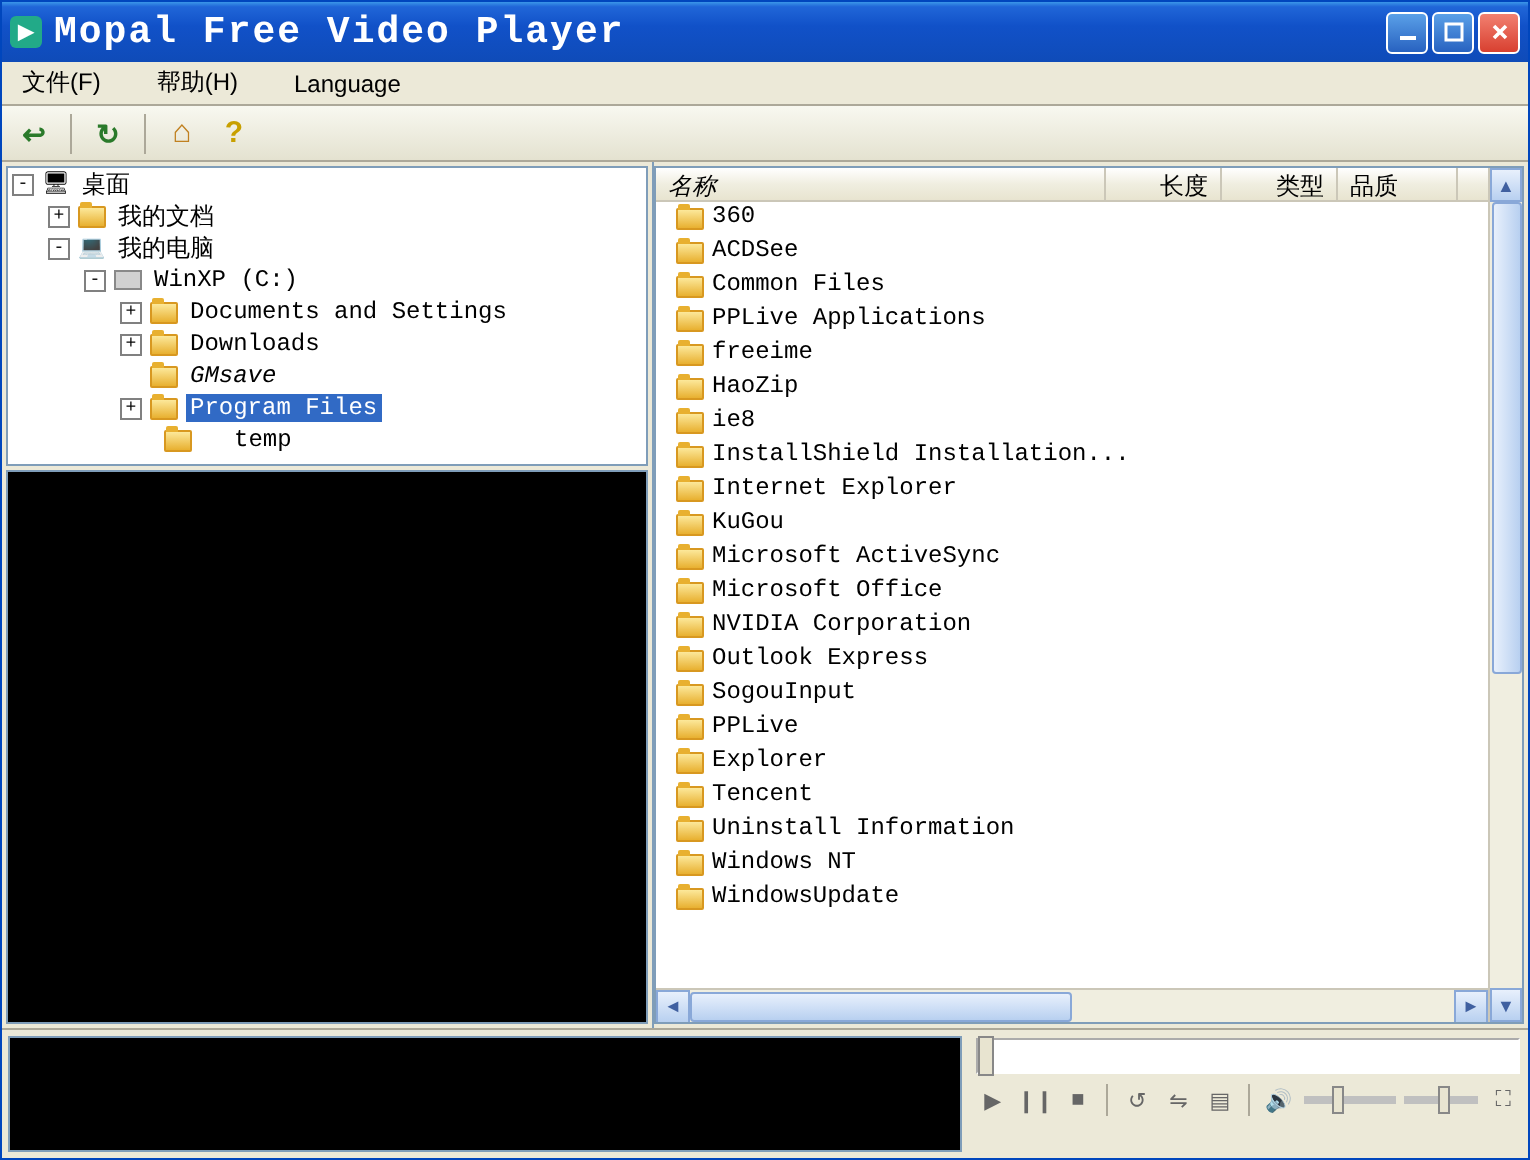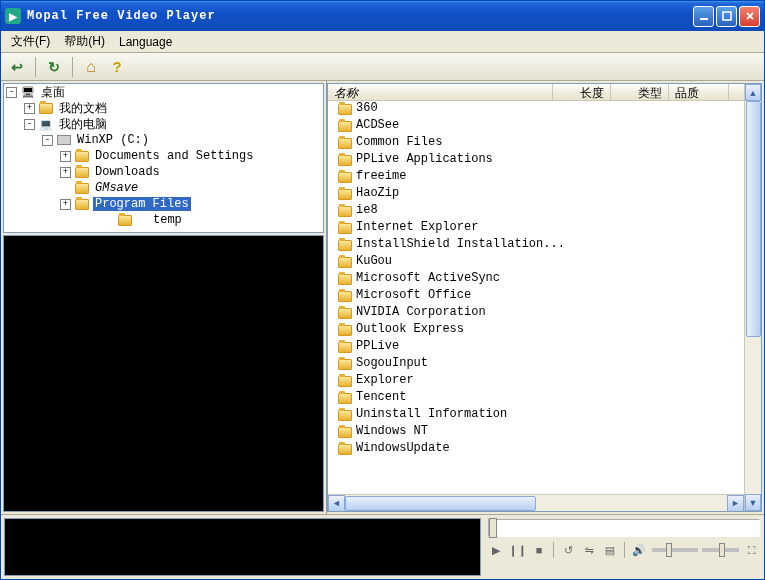--- a/index.html
+++ b/index.html
@@ -1,25 +1,25 @@
 <!DOCTYPE html>
 <html><head>
 <meta charset="utf-8">
 <style>
 * { box-sizing: border-box; margin: 0; padding: 0; }
 body { font-family: "Microsoft YaHei", SimSun, Tahoma, sans-serif; font-size: 12px; background: #ece9d8; overflow: hidden; }
 .window { width: 765px; height: 580px; display: flex; flex-direction: column; border: 1px solid #0046bd; }
 .titlebar { height: 30px; background: linear-gradient(to bottom, #3a96e8 0%, #2066d8 8%, #1151c8 40%, #0f4bb8 100%); display: flex; align-items: center; padding: 0 4px; color: white; font-weight: bold; }
 .titlebar-icon { width: 16px; height: 16px; margin-right: 6px; background: #2a8; border-radius: 3px; display: inline-flex; align-items: center; justify-content: center; font-size: 10px; }
-.titlebar-text { flex: 1; font-size: 12px; letter-spacing: 1px; font-family: "Courier New", monospace; }
+.titlebar-text { flex: 1; font-size: 19px; letter-spacing: 1px; font-family: "Courier New", monospace; }
 .sysbtns { display: flex; gap: 2px; }
 .sysbtn { width: 21px; height: 21px; border: 1px solid white; border-radius: 3px; display: flex; align-items: center; justify-content: center; font-size: 12px; cursor: pointer; }
 .sysbtn.min, .sysbtn.max { background: linear-gradient(to bottom, #5aa0e8, #2862c0); }
 .sysbtn.close { background: linear-gradient(to bottom, #f28070, #d84030); }
-.menubar { height: 22px; background: #ece9d8; border-bottom: 1px solid #aca899; display: flex; align-items: center; padding: 0 4px; gap: 2px; }
+.menubar { height: 22px; background: #ece9d8; border-bottom: 1px solid #aca899; display: flex; align-items: center; padding: 0 4px; gap: 16px; }
 .menu-item { padding: 2px 6px; cursor: pointer; }
 .toolbar { height: 28px; background: linear-gradient(to bottom, #f8f8f0, #e4e2d0); border-bottom: 1px solid #aca899; display: flex; align-items: center; padding: 0 6px; gap: 6px; }
 .tool-sep { width: 1px; height: 20px; background: #aca899; margin: 0 2px; }
 .tool-btn { width: 20px; height: 20px; display: flex; align-items: center; justify-content: center; cursor: pointer; font-size: 14px; }
 .content { flex: 1; display: flex; min-height: 0; }
 .left-pane { width: 326px; display: flex; flex-direction: column; border-right: 1px solid #7f9db9; }
 .tree-pane { height: 150px; background: white; border: 1px solid #7f9db9; margin: 2px; overflow: auto; }
 .tree-node { display: flex; align-items: center; height: 16px; white-space: nowrap; cursor: pointer; font-family: SimSun, "Courier New", monospace; }
 .tree-toggle { width: 11px; height: 11px; border: 1px solid #808080; display: inline-flex; align-items: center; justify-content: center; font-size: 9px; line-height: 1; margin-right: 3px; background: white; flex-shrink: 0; }
 .tree-toggle.empty { border: none; }
@@ -145,21 +145,21 @@
             </span>
             <span class="tree-label">GMsave</span>
           </div>
           <div class="tree-node" style="padding-left: 56px;">
             <span class="tree-toggle">+</span>
             <span class="tree-icon">
               <span class="folder-ico"></span>
             </span>
             <span class="tree-label selected">Program Files</span>
           </div>
-          <div class="tree-node" style="padding-left: 84px; gap: 15px;">
+          <div class="tree-node" style="padding-left: 48px; gap: 15px;">
             <span class="tree-toggle empty"></span>
             <span class="tree-icon">
               <span class="folder-ico"></span>
             </span>
             <span class="tree-label">temp</span>
           </div>
         </div>
       <div class="preview-pane"></div>
     </div>
     <div class="right-pane">
@@ -211,32 +211,32 @@
               <div class="list-row">
                 <span class="tree-icon">
                   <span class="folder-ico"></span>
                 </span>
                 <span>ie8</span>
               </div>
               <div class="list-row">
                 <span class="tree-icon">
                   <span class="folder-ico"></span>
                 </span>
+                <span>InstallShield Installation...</span>
+              </div>
+              <div class="list-row">
+                <span class="tree-icon">
+                  <span class="folder-ico"></span>
+                </span>
                 <span>Internet Explorer</span>
               </div>
               <div class="list-row">
                 <span class="tree-icon">
                   <span class="folder-ico"></span>
                 </span>
-                <span>InstallShield Installation...</span>
-              </div>
-              <div class="list-row">
-                <span class="tree-icon">
-                  <span class="folder-ico"></span>
-                </span>
                 <span>KuGou</span>
               </div>
               <div class="list-row">
                 <span class="tree-icon">
                   <span class="folder-ico"></span>
                 </span>
                 <span>Microsoft ActiveSync</span>
               </div>
               <div class="list-row">
                 <span class="tree-icon">
@@ -253,27 +253,27 @@
               <div class="list-row">
                 <span class="tree-icon">
                   <span class="folder-ico"></span>
                 </span>
                 <span>Outlook Express</span>
               </div>
               <div class="list-row">
                 <span class="tree-icon">
                   <span class="folder-ico"></span>
                 </span>
+                <span>SogouInput</span>
+              </div>
+              <div class="list-row">
+                <span class="tree-icon">
+                  <span class="folder-ico"></span>
+                </span>
                 <span>PPLive</span>
-              </div>
-              <div class="list-row">
-                <span class="tree-icon">
-                  <span class="folder-ico"></span>
-                </span>
-                <span>SogouInput</span>
               </div>
               <div class="list-row">
                 <span class="tree-icon">
                   <span class="folder-ico"></span>
                 </span>
                 <span>Explorer</span>
               </div>
               <div class="list-row">
                 <span class="tree-icon">
                   <span class="folder-ico"></span>

